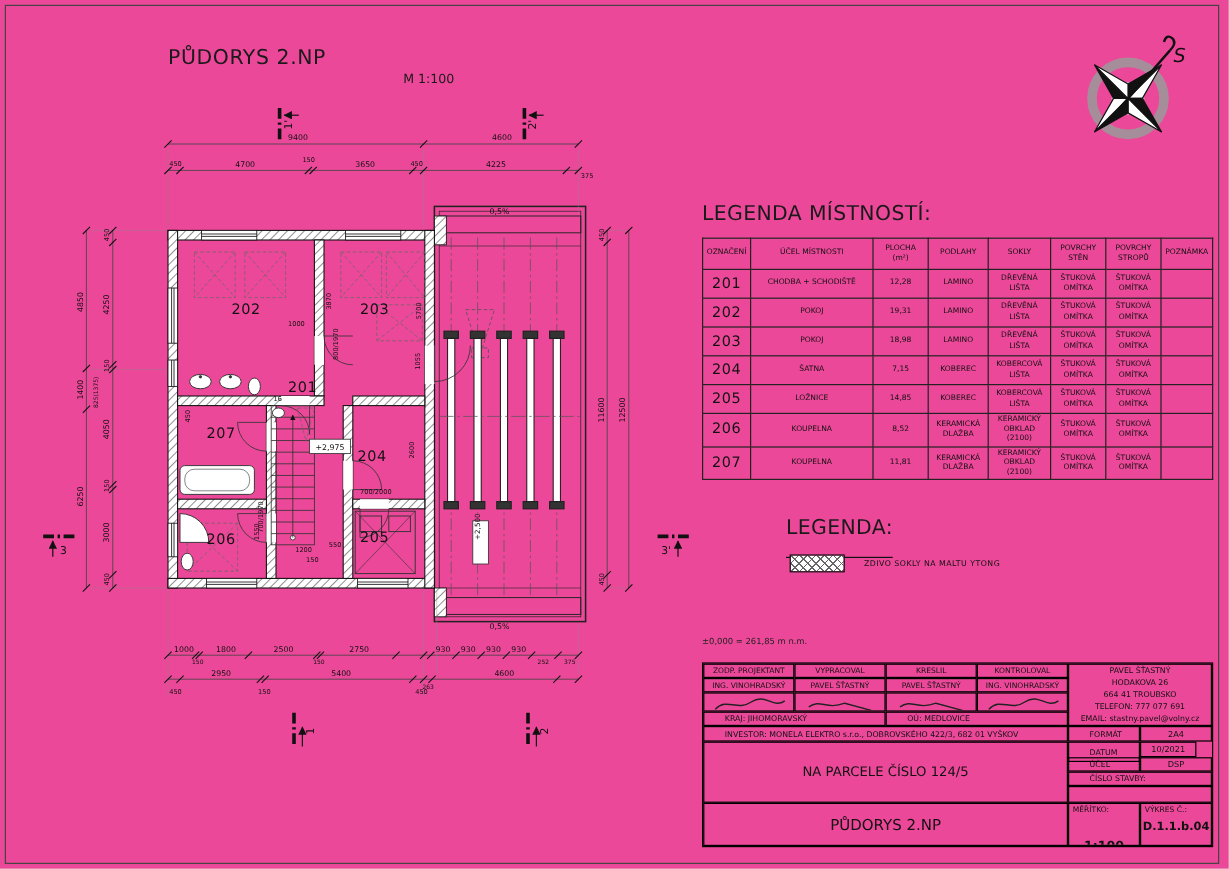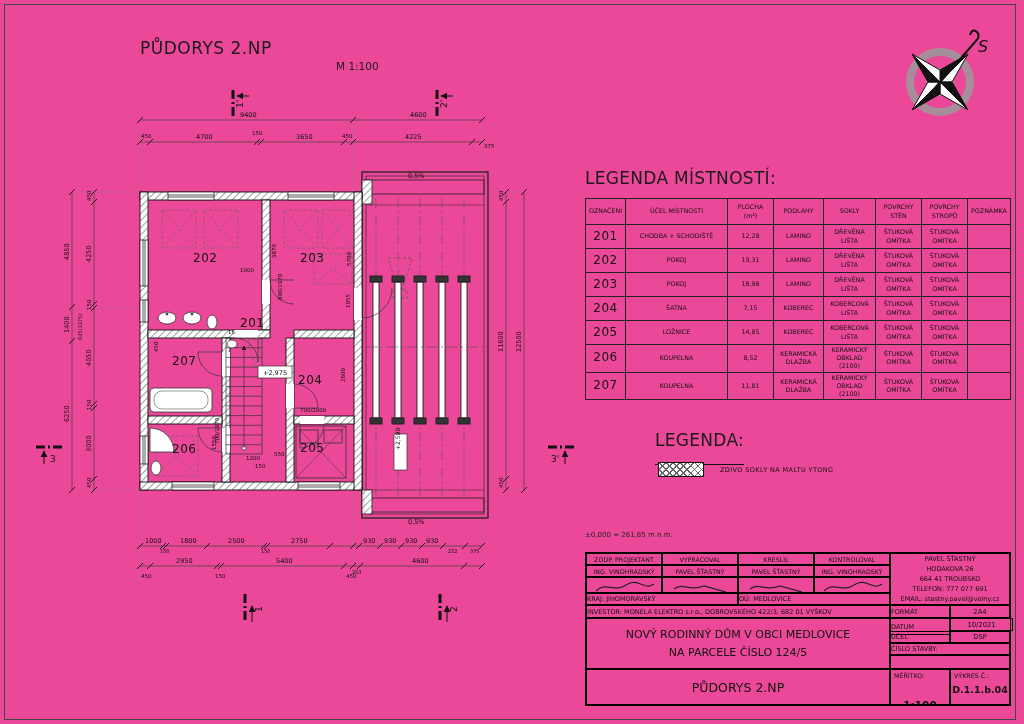--- a/index.html
+++ b/index.html
@@ -24,21 +24,21 @@
   .swatch[data-pattern="diagonal"]{background:repeating-linear-gradient(135deg,#fff 0 4px,#555 4px 5px);}
   .swatch[data-pattern="cross"]{background:
       repeating-linear-gradient(45deg,transparent 0 4px,#666 4px 5px),
       repeating-linear-gradient(135deg,#fff 0 4px,#666 4px 5px);}
   .legend-label{font-size:6.5px;letter-spacing:.4px;}
   .legend-underline{border-bottom:1.6px solid #111;padding-bottom:14px;}
   
   .tblock{position:absolute;left:585px;top:552px;width:424px;height:152px;border:1.5px solid #000;box-sizing:content-box;}
   .tb{position:absolute;border:0.75px solid #000;box-sizing:border-box;overflow:hidden;}
   .tb.lab{font-size:6.3px;display:flex;align-items:center;justify-content:center;text-align:center;}
-  .tb.labL{font-size:6.5px;display:flex;align-items:center;padding-left:0;}
+  .tb.labL{font-size:6.5px;display:flex;align-items:center;padding-left:17px;}
   .tb.val{font-size:6.8px;display:flex;align-items:center;justify-content:center;text-align:center;}
   .tb.big{display:flex;flex-direction:column;align-items:center;justify-content:center;text-align:center;}
   .contact-line{font-size:6.5px;line-height:1.55;text-align:center;}
   .sig svg{display:block;margin:2px auto;}
   svg text{font-family:"DejaVu Sans",sans-serif;fill:#111;}
 </style>
 </head>
 <body>
 
 <div class="sheet">
@@ -573,25 +573,24 @@
     <div class="tb big" style="left:304px;top:0;width:120px;height:52px;">
       <div class="contact-line">PAVEL ŠŤASTNÝ</div>
       <div class="contact-line">HODAKOVA 26</div>
       <div class="contact-line">664 41 TROUBSKO</div>
       <div class="contact-line">TELEFON: 777 077 691</div>
       <div class="contact-line">EMAIL: stastny.pavel@volny.cz</div>
     </div>
     <div class="tb labL" style="left:304px;top:52px;width:60px;height:13px;text-align:right;">FORMÁT</div>
     <div class="tb val" style="left:364px;top:52px;width:60px;height:13px;">2A4</div>
     <div class="tb big" style="left:0;top:65px;width:304px;height:51px;font-size:11px;line-height:1.6;">
-      <div>NOVÝ RODINNÝ DŮM V OBCI MEDLOVICE</div>
       <div>NA PARCELE ČÍSLO 124/5</div>
     </div>
     <div class="tb labL" style="left:304px;top:65px;width:60px;height:17px;">DATUM</div>
-    <div class="tb val" style="left:364px;top:65px;width:63px;height:13px;">10/2021</div>
+    <div class="tb val" style="left:364px;top:65px;width:47px;height:13px;">10/2021</div>
     <div class="tb labL" style="left:304px;top:78px;width:60px;height:12px;">ÚČEL</div>
     <div class="tb val" style="left:364px;top:78px;width:60px;height:12px;">DSP</div>
     <div class="tb labL" style="left:304px;top:90px;width:120px;height:12px;">ČÍSLO STAVBY:</div>
     <div class="tb" style="left:304px;top:102px;width:120px;height:14px;"></div>
     <div class="tb big" style="left:0;top:116px;width:304px;height:36px;font-size:12.5px;">PŮDORYS 2.NP</div>
     <div class="tb" style="left:304px;top:116px;width:60px;height:36px;">
       <div style="font-size:6.3px;padding:2px 0 0 3px;">MĚŘÍTKO:</div>
       <div style="font-size:10.5px;font-weight:bold;text-align:center;margin-top:20px;">1:100</div>
     </div>
     <div class="tb" style="left:364px;top:116px;width:60px;height:36px;">

